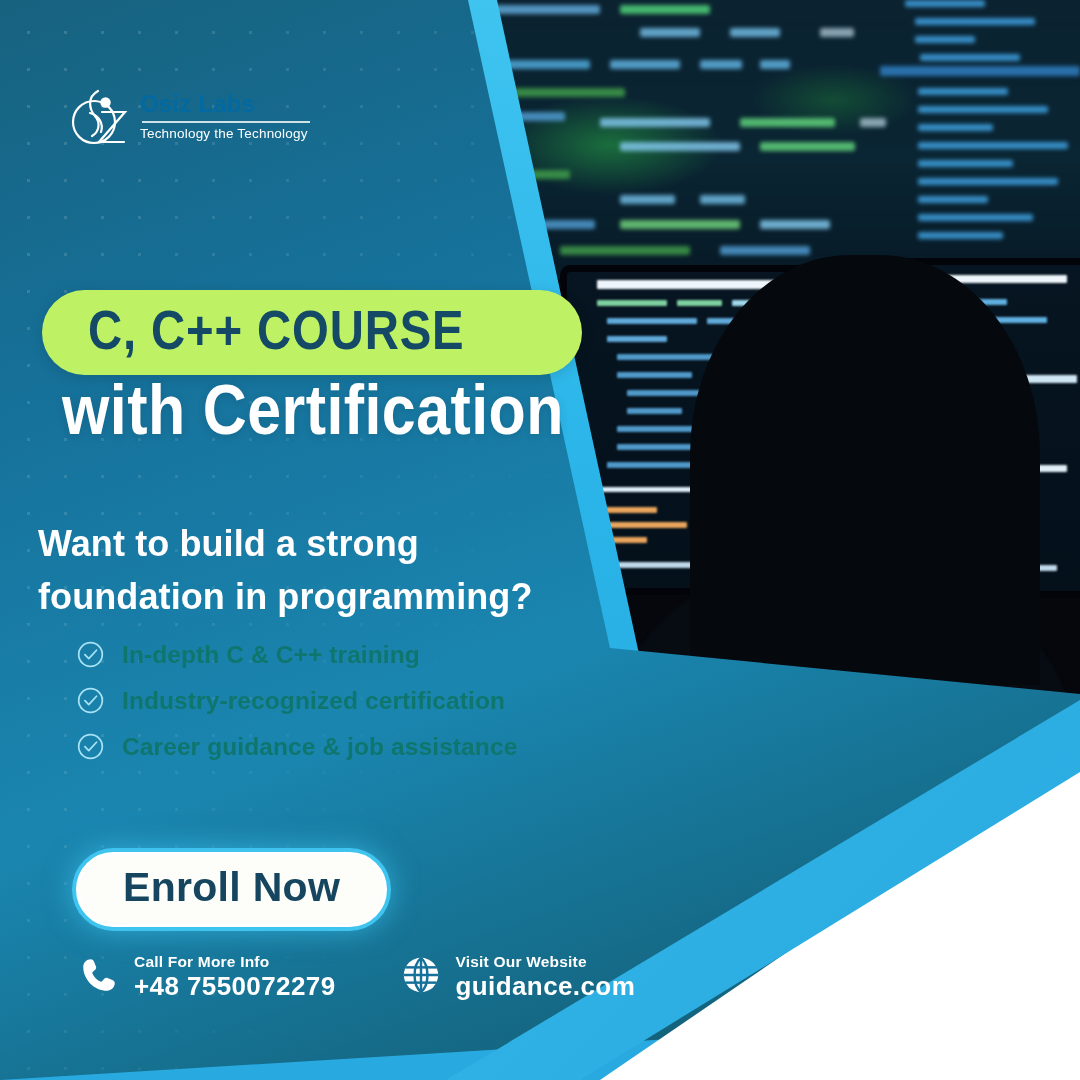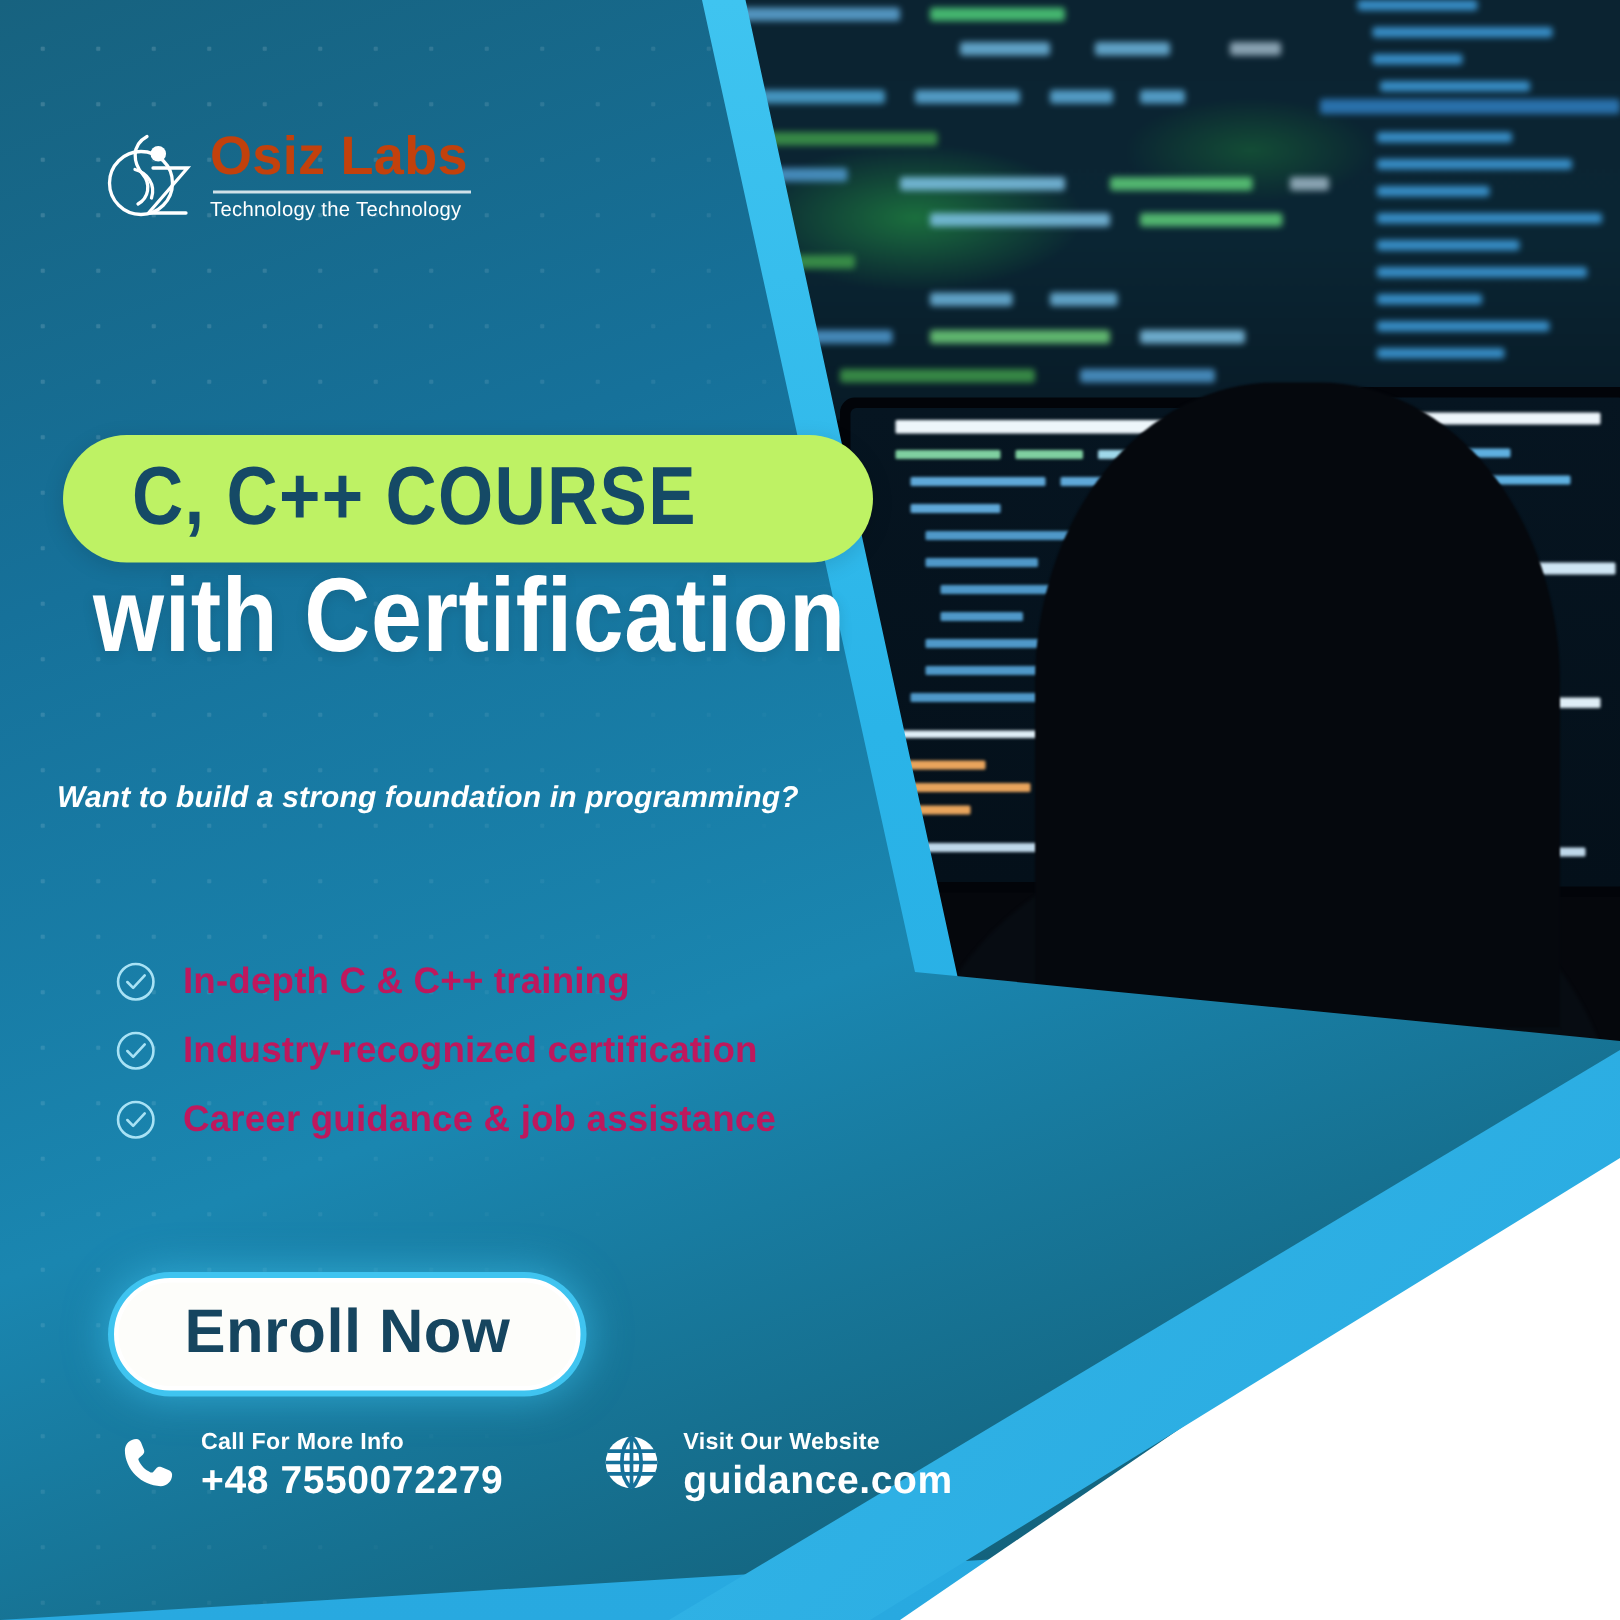--- a/index.html
+++ b/index.html
@@ -67,21 +67,21 @@
     clip-path:polygon(1080px 700px, 1080px 772px, 580px 1080px, 446px 1080px);
   }
 
   
   .content{position:absolute;inset:0;}
 
   .logo{position:absolute;left:68px;top:82px;display:flex;align-items:center;gap:10px;}
   .logo .mark{width:62px;height:68px;flex:0 0 auto;}
   .logo .words{display:flex;flex-direction:column;justify-content:center;}
   .logo .brand{
-    font-size:36px;font-weight:700;color:#c2410c;letter-spacing:.2px;line-height:1;
+    font-size:24px;font-weight:700;color:#0369a1;letter-spacing:.2px;line-height:1;
   }
   .logo .rule{height:1.5px;background:rgba(255,255,255,.8);margin:5px 0 4px 2px;width:100%;}
   .logo .tag{font-size:13.5px;color:#ffffff;letter-spacing:.2px;line-height:1;}
 
   .pill{
     position:absolute;left:42px;top:290px;
     background:#bef264;border-radius:60px;
     padding:13px 56px 17px 46px;
     box-shadow:0 3px 14px rgba(0,0,0,.13);
   }
@@ -93,27 +93,27 @@
   .headline2{
     position:absolute;left:62px;top:375px;
     font-family:"Liberation Sans Narrow","Liberation Sans",sans-serif;
     font-size:70px;font-weight:700;color:#ffffff;line-height:1;letter-spacing:.5px;
     white-space:nowrap;transform:scaleX(.87);transform-origin:left center;
     text-shadow:0 2px 10px rgba(0,0,0,.12);
   }
 
   .subhead{
     position:absolute;left:38px;top:518px;width:530px;
-    font-size:20px;font-weight:600;color:#ffffff;line-height:1.46;letter-spacing:.1px;font-style:italic;
+    font-size:36px;font-weight:600;color:#ffffff;line-height:1.46;letter-spacing:.1px;
   }
 
   .bullets{position:absolute;left:76px;top:640px;display:flex;flex-direction:column;gap:17px;}
   .bullet{display:flex;align-items:center;gap:17px;}
   .bullet .ck{width:29px;height:29px;flex:0 0 auto;}
-  .bullet .bt{font-size:24.5px;font-weight:600;color:#be185d;letter-spacing:.1px;white-space:nowrap;}
+  .bullet .bt{font-size:24.5px;font-weight:600;color:#0f766e;letter-spacing:.1px;white-space:nowrap;}
 
   .cta{
     position:absolute;left:76px;top:852px;
     background:#fdfdfa;border-radius:60px;
     padding:12px 44px 16px;
     border:3px solid #ffffff;
     box-shadow:0 0 0 4px #3fc4f0, 0 0 26px 6px rgba(63,196,240,.55);
   }
   .cta .ct{font-size:41px;font-weight:700;color:#16455f;letter-spacing:.3px;white-space:nowrap;line-height:1;}
 

